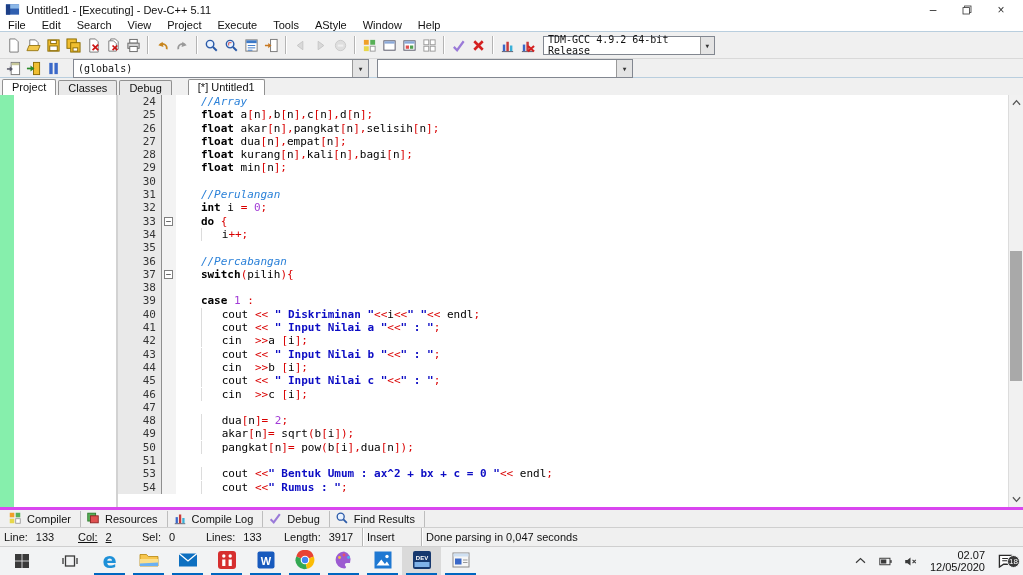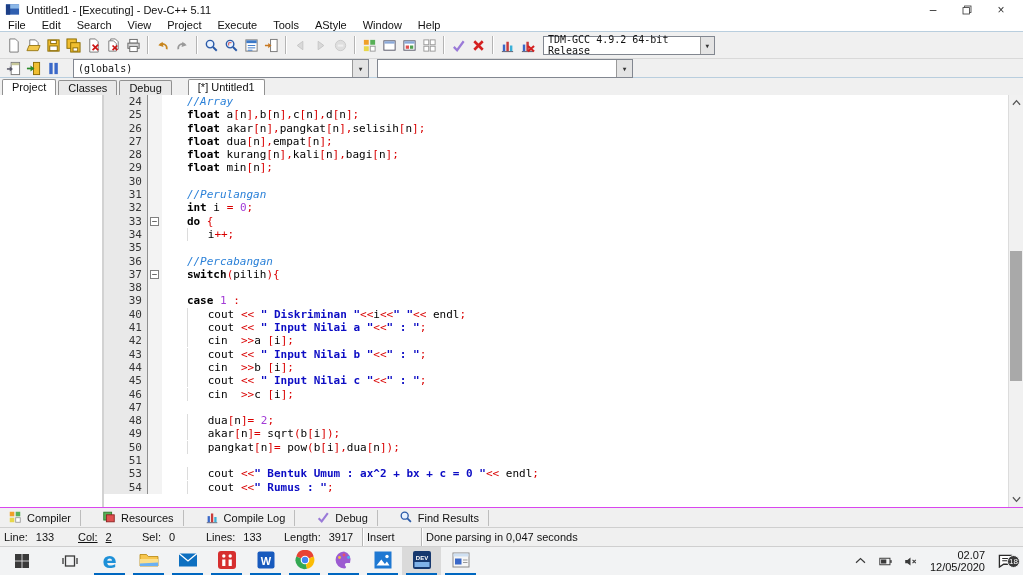--- a/index.html
+++ b/index.html
@@ -27,42 +27,42 @@
   .combo .arrow{margin-left:auto;width:16px;height:100%;background:#e4e4e4;border-left:1px solid #999;display:flex;align-items:center;justify-content:center;font-size:6px;color:#333;}
   .combo.compiler{width:172px;margin-left:6px;}
   .combo.globals{width:296px;margin-left:8px;}
   .combo.symbols{width:256px;margin-left:6px;}
   
   .tabrow{height:17px;background:#f0f0f0;display:flex;align-items:flex-end;padding-left:2px;flex:none;}
   .tab{height:15px;padding:0 9px;border:1px solid #919191;border-bottom:none;background:#e9e9e9;display:flex;align-items:center;margin-right:2px;border-radius:2px 2px 0 0;line-height:13px;}
   .tab.active{background:#fff;height:16px;}
   .edtab{margin-left:14px;}
   
-  .main{flex:1;display:flex;background:#a3a3a3;min-height:0;}
+  .main{flex:1;display:flex;background:#86efac;min-height:0;padding-left:14px;}
   .leftpanel{width:104px;background:#fff;border-right:2px solid #d2d2d2;flex:none;}
   .editor{flex:1;overflow:hidden;font-family:"DejaVu Sans Mono",monospace;font-size:11px;background:#fff;min-width:0;}
   .codeline{display:flex;height:13.3px;line-height:13.3px;white-space:pre;}
   .g-num{width:44px;background:#e9e9e9;color:#353535;text-align:right;padding-right:5px;border-right:1px solid #8f8f8f;flex:none;font-size:11px;}
   .g-fold{width:14px;background:#f3f3f3;position:relative;flex:none;}
   .fold-box{position:absolute;left:2px;top:2px;width:9px;height:9px;border:1px solid #7f7f7f;background:#fff;font-size:9px;line-height:7px;text-align:center;color:#333;}
   .code-text{padding-left:5px;}
   .guide{border-left:1px solid #dcdcdc;}
   .tkk{font-weight:bold;color:#000;}
   .tkp{color:#000;}
   .tks{color:#d90000;}
   .tkn{color:#a23bd6;}
   .tkt{color:#0d0dc4;font-weight:bold;}
   .tkc{color:#2a80d8;font-style:italic;}
   .scrollbar{width:15px;background:#f1f1f1;border-left:1px solid #dcdcdc;position:relative;flex:none;}
   .sb-btn{height:15px;display:flex;align-items:center;justify-content:center;color:#555;}
   .sb-btn svg{width:9px;height:7px;}
   .sb-btn.down{position:absolute;bottom:0;left:0;right:0;}
   .sb-thumb{position:absolute;left:1px;right:1px;top:156px;height:130px;background:#a9a9a9;}
   
-  .bottombar{height:20px;background:#f0f0f0;border-top:1px solid #d946ef;display:flex;align-items:center;padding-left:3px;flex:none;gap:16px;}
+  .bottombar{height:20px;background:#f0f0f0;border-top:3px solid #d946ef;display:flex;align-items:center;padding-left:3px;flex:none;}
   .btab{display:flex;align-items:center;gap:5px;padding:0 9px 0 5px;border-right:1px solid #bdbdbd;height:16px;}
   .btab svg{width:14px;height:14px;}
   
   .statusbar{height:19px;background:#f0f0f0;border-top:1px solid #cfcfcf;display:flex;align-items:center;font-size:11px;flex:none;}
   .scell{height:100%;display:flex;align-items:center;padding:0 4px;flex:none;}
   .scell .v{margin-left:8px;}
   .sdiv{width:1px;height:100%;background:#b6b6b6;box-shadow:1px 0 0 #fff;flex:none;}
   
   .taskbar{height:29px;background:#f2f3f4;border-top:1px solid #cfcfcf;display:flex;align-items:stretch;flex:none;}
   .tb-start{width:44px;display:flex;align-items:center;justify-content:center;flex:none;}

